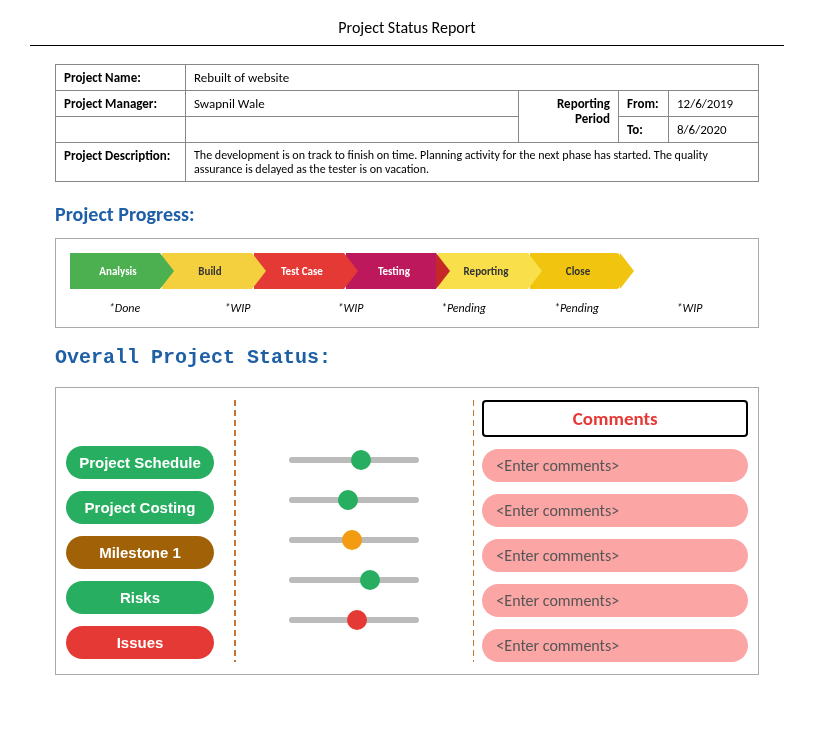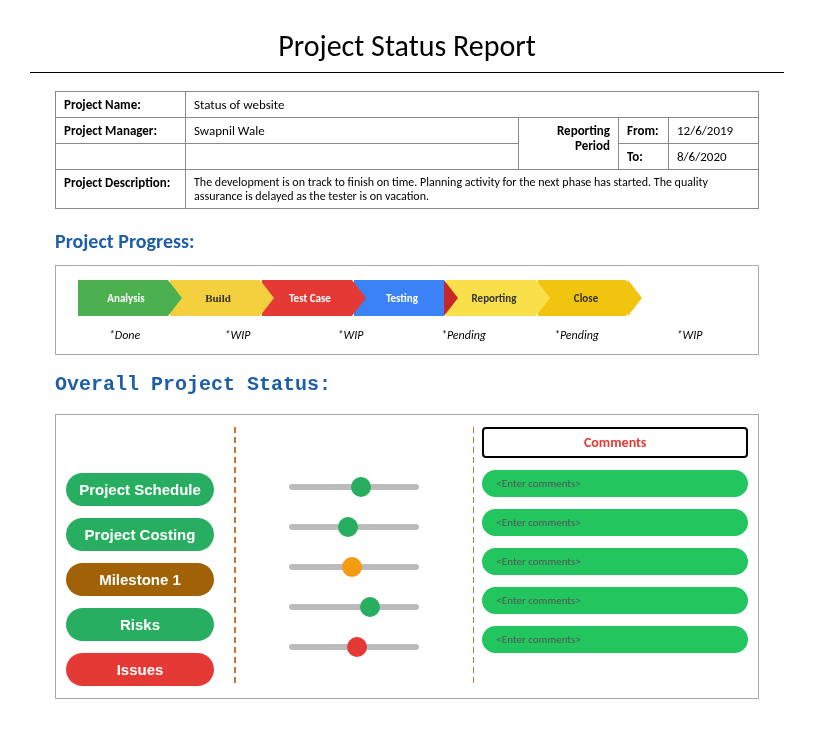--- a/index.html
+++ b/index.html
@@ -8,24 +8,23 @@
       background: #fff;
       width: 814px;
       min-height: 742px;
       color: #000;
       font-size: 13px;
     }
 
     
     .report-title {
       text-align: center;
-      font-size: 30px;
+      font-size: 16px;
       font-weight: normal;
       padding: 18px 0 8px;
-      margin-top: 9px;
     }
     .title-underline {
       border: none;
       border-top: 1.5px solid #000;
       margin: 0 30px 18px;
     }
 
     
     .info-section {
       margin: 0 55px 20px;
@@ -120,21 +119,21 @@
       right: 0;
       bottom: 0;
       z-index: 1;
     }
     .arrow-green { background: #4caf50; }
     .arrow-green::after { border-left: 14px solid #4caf50; }
     .arrow-yellow { background: #f4d03f; color: #333; }
     .arrow-yellow::after { border-left: 14px solid #f4d03f; }
     .arrow-red { background: #e53935; justify-content: center; }
     .arrow-red::after { border-left: 14px solid #e53935; }
-    .arrow-dark-red { background: #3b82f6; }
+    .arrow-dark-red { background: #be185d; }
     .arrow-dark-red::after { border-left: 14px solid #c62828; }
     .arrow-light-yellow { background: #f9e04b; color: #333; }
     .arrow-light-yellow::after { border-left: 14px solid #f9e04b; }
     .arrow-bright-yellow { background: #f1c40f; color: #333; }
     .arrow-bright-yellow::after { border-left: 14px solid #f1c40f; }
 
     .arrow-label {
       display: inline-block;
       position: relative;
       z-index: 3;
@@ -246,49 +245,49 @@
     .thumb-green { background: #27ae60; }
     .thumb-yellow { background: #f39c12; }
     .thumb-red { background: #e53935; }
 
     
     .comments-header {
       border: 2px solid #000;
       text-align: center;
       font-weight: bold;
       color: #e53935;
-      font-size: 14px;
+      font-size: 19px;
       padding: 5px;
       border-radius: 4px;
       background: #fff;
     }
 
     .comment-input {
-      background: #22c55e;
+      background: #fca5a5;
       border-radius: 20px;
       padding: 7px 14px;
       color: #555;
-      font-size: 11px;
+      font-size: 16px;
       border: none;
       width: 100%;
       text-align: left;
     }
   </style>
 </head>
 <body>
 
 <h1 class="report-title">Project Status Report</h1>
 <hr class="title-underline">
 
 <div class="info-section">
   <table class="info-table">
     <tbody>
         <tr>
       <td class="label-cell">Project Name:</td>
-      <td class="value-cell" colspan="4">Status of website</td>
+      <td class="value-cell" colspan="4">Rebuilt of website</td>
     </tr>
     <tr>
       <td class="label-cell">Project Manager:</td>
       <td class="value-cell">Swapnil Wale</td>
       <td class="rp-label" rowspan="2">Reporting Period</td>
       <td class="rp-sub-label">From:</td>
       <td class="rp-value">12/6/2019</td>
     </tr>
     <tr>
       <td class="label-cell"></td>
@@ -300,24 +299,24 @@
       <td class="label-cell">Project Description:</td>
       <td class="value-cell desc-value" colspan="4">The development is on track to finish on time. Planning activity for the next phase has started. The quality assurance is delayed as the tester is on vacation.</td>
     </tr>
   </tbody>
     </table>
 </div>
 
 <div class="section-title">Project Progress:</div>
 <div class="progress-container">
   <div class="arrows-row">
-    <div class="arrow-shape arrow-green" style="margin-left:12px;align-items:center;">
+    <div class="arrow-shape arrow-green" style="margin-left:4px;align-items:center;">
       <span class="arrow-label">Analysis</span>
     </div>
-    <div class="arrow-shape arrow-yellow" style="margin-left:2px;font-family:Liberation Serif, serif;">
+    <div class="arrow-shape arrow-yellow" style="margin-left:2px;">
       <span class="arrow-label">Build</span>
     </div>
     <div class="arrow-shape arrow-red" style="margin-left:2px;">
       <span class="arrow-label">Test Case</span>
     </div>
     <div class="arrow-shape arrow-dark-red" style="margin-left:2px;">
       <span class="arrow-label">Testing</span>
     </div>
     <div class="arrow-shape arrow-light-yellow" style="margin-left:2px;">
       <span class="arrow-label">Reporting</span>

